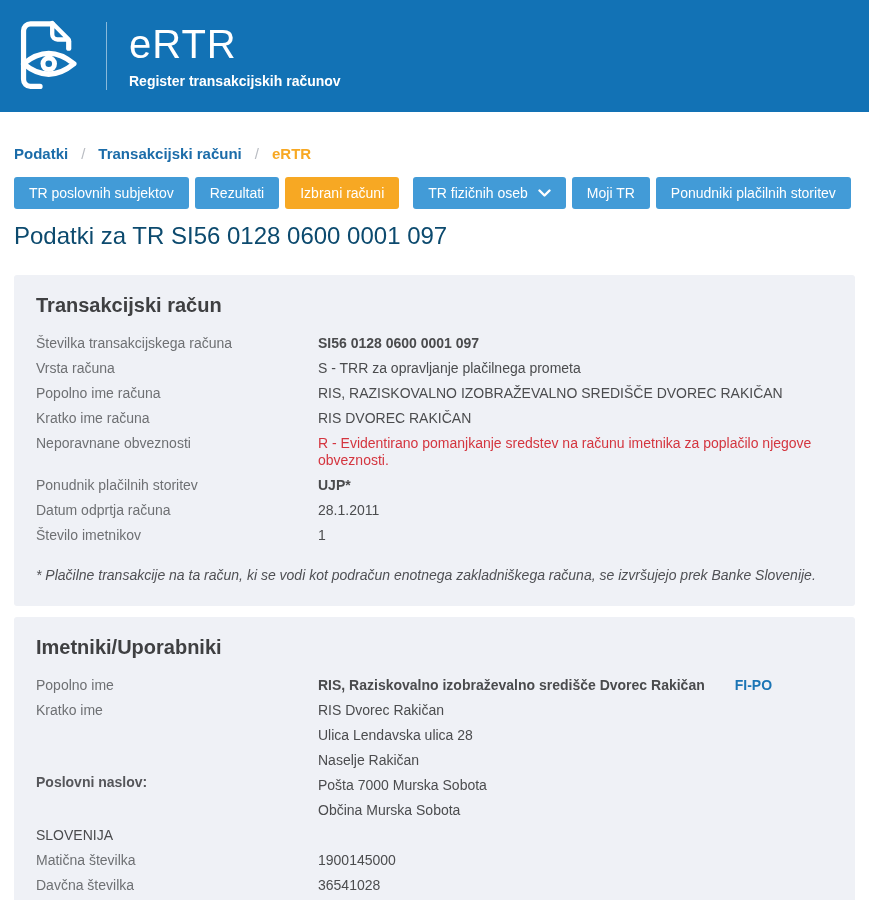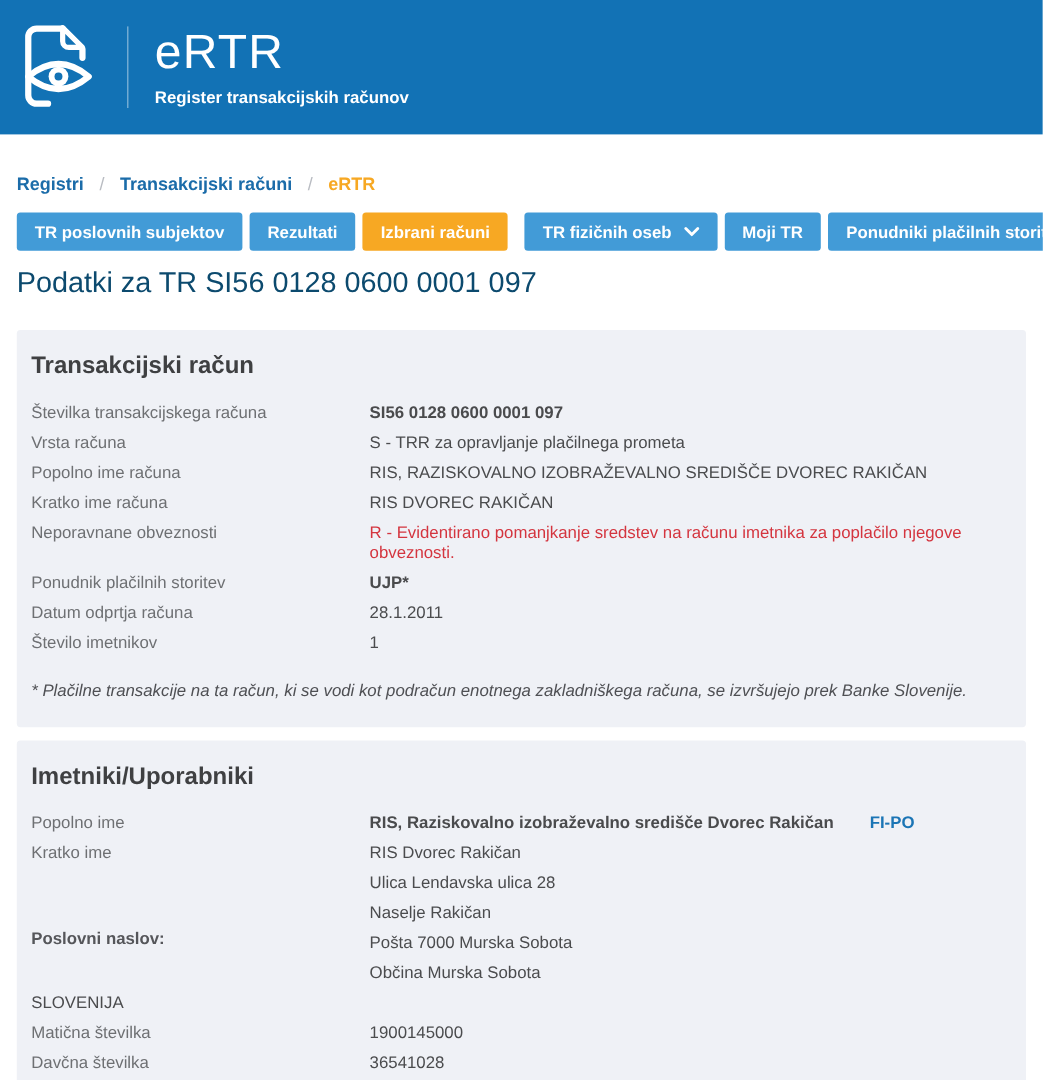--- a/index.html
+++ b/index.html
@@ -16,31 +16,31 @@
 
   
   .content { padding:0 14px; }
 
   .breadcrumb { margin-top:33px; font-size:15px; font-weight:700; display:flex; align-items:center; }
   .crumb-link { color:#1b6ca9; text-decoration:none; cursor:pointer; }
   .crumb-sep { color:#b9bcc2; font-weight:400; margin:0 13px; }
   .crumb-active { color:#f7a823; }
 
   .tabs { margin-top:15px; display:flex; }
-  .tab { background:#429bd7; color:#ffffff; font-size:14px; font-weight:700;
+  .tab { background:#429bd7; color:#ffffff; font-size:14px; font-weight:400;
          font-family:"Liberation Sans", sans-serif;
          border:none; border-radius:3px; padding:8px 15px; margin-right:6px;
          cursor:pointer; display:flex; align-items:center; white-space:nowrap; }
   .tab.active { background:#f7a823; }
   .tab.spaced { margin-left:8px; }
   .tab .chev { margin-left:10px; display:inline-flex; }
 
   .page-title { margin-top:13px; font-size:24px; font-weight:400; color:#0c4a6e; }
 
-  .card { background:#eff1f6; border-radius:3px; padding:19px 22px 23px 12px; margin-top:25px; }
+  .card { background:#eff1f6; border-radius:3px; padding:19px 22px 23px 22px; margin-top:25px; }
   .card + .card { margin-top:11px; }
   .card h2 { font-size:20px; font-weight:700; color:#3f4042; margin-bottom:14px; }
 
   .row { display:flex; font-size:14px; line-height:17px; padding:4px 0; }
   .row-label { width:282px; flex:0 0 282px; color:#6e7073; }
   .row-label.bold { color:#55565a; font-weight:700;margin-top:47px; }
   .row-value { color:#4b4c4e; }
   .row-value.bold { font-weight:700; color:#4a4b4d; }
   .row-value.red { color:#d4353f; }
   .addr-lines div { padding:0 0 8px 0; }
@@ -64,21 +64,21 @@
   <div class="header-divider"></div>
   <div class="header-text">
     <div class="app-title">eRTR</div>
     <div class="app-subtitle">Register transakcijskih računov</div>
   </div>
 </header>
 
 <div class="content">
 
   <nav class="breadcrumb">
-    <a class="crumb-link">Registri</a>
+    <a class="crumb-link">Podatki</a>
     <span class="crumb-sep">/</span>
     <a class="crumb-link">Transakcijski računi</a>
     <span class="crumb-sep">/</span>
     <span class="crumb-active">eRTR</span>
   </nav>
 
   <div class="tabs">
     <button class="tab">TR poslovnih subjektov</button>
     <button class="tab">Rezultati</button>
     <button class="tab active">Izbrani računi</button>

